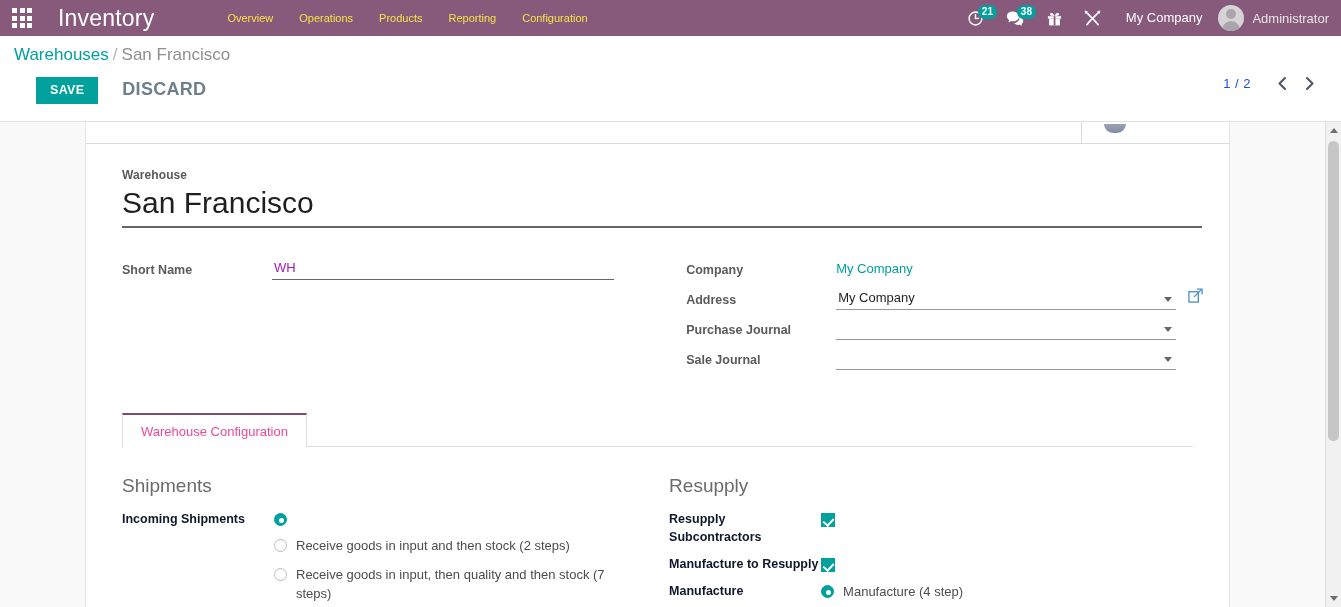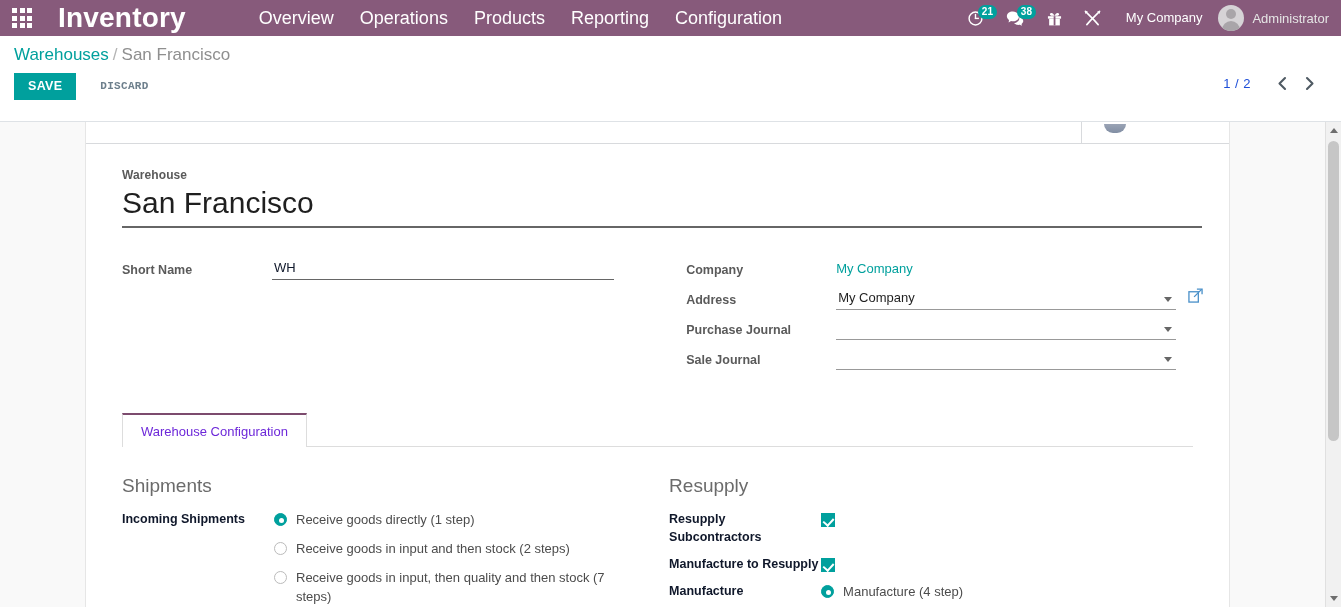--- a/index.html
+++ b/index.html
@@ -28,35 +28,35 @@
     cursor: pointer;
   }
   .apps-grid .g {
     display: grid;
     grid-template-columns: repeat(3, 5px);
     grid-template-rows: repeat(3, 5px);
     gap: 2.5px;
   }
   .apps-grid .g i { background: #ffffff; display: block; width:5px; height:5px; }
   .brand {
-    font-size: 28px;
-    font-weight: bold;
+    font-size: 23px;
+    font-weight: normal;
     color: #ffffff;
     padding: 0 8px 0 14px;
     letter-spacing: .2px;
     line-height: 36px;
   }
   .menu {
     display: flex; align-items: center;
     margin-left: 52px;
     height: 36px;
   }
   .menu a {
-    color: #ffffff;
-    font-size: 18px;
+    color: #fde047;
+    font-size: 11px;
     text-decoration: none;
     padding: 0 13px;
     line-height: 36px;
     white-space: nowrap;
   }
   .nav-right {
     margin-left: auto;
     display: flex;
     align-items: center;
     height: 36px;
@@ -128,43 +128,43 @@
   }
   .breadcrumb {
     font-size: 17px;
     line-height: 22px;
     margin-bottom: 7px;
   }
   .breadcrumb .crumb-link { color: #00A09D; cursor:pointer; }
   .breadcrumb .sep { color: #b4b4b4; padding: 0 4px; }
   .breadcrumb .crumb-active { color: #8f8f8f; }
 
-  .btn-row { display:flex; align-items:center; }
+  .btn-row { display:flex; align-items:center;margin-left:22px; }
   .btn-save {
     background: #00A09D;
     color: #ffffff;
     font-size: 12.5px;
     font-weight: bold;
     letter-spacing: .3px;
     border: none;
     padding: 6px 14px 7px 14px;
     cursor: pointer;
     font-family: inherit;
   }
   .btn-discard {
     background: transparent;
     color: #6d7f8c;
-    font-size: 11px;
+    font-size: 18px;
     font-weight: bold;
     letter-spacing: .3px;
     border: none;
     padding: 6px 14px 7px 14px;
     margin-left: 10px;
     cursor: pointer;
-    font-family: Liberation Mono, monospace;
+    font-family: Liberation Sans, sans-serif;
   }
 
   .pager {
     position: absolute;
     right: 18px;
     top: 40px;
     display: flex;
     align-items: center;
     color: #1d4ed8;
     font-size: 13px;
@@ -264,21 +264,21 @@
     color: #5a5a5a;
     padding-top: 4px;
     line-height: 17px;
   }
   .fld > .fv { flex: 1; position: relative; }
 
   .inp-line {
     border: none;
     border-bottom: 1px solid #666666;
     font-size: 13px;
-    color: #0f172a;
+    color: #a21caf;
     padding: 2px 2px 4px 2px;
     width: 342px;
     font-family: inherit;
     background: transparent;
     outline: none;
     display: block;
   }
   .link-teal { color: #00A09D; font-size: 13px; line-height: 22px; cursor:pointer; }
 
   .m2o {
@@ -327,21 +327,21 @@
     border-bottom: none;
     position: relative;
     bottom: -1px;
     cursor: pointer;
     white-space: nowrap;
   }
   .tab.active {
     background: #ffffff;
     border-color: #dddddd;
     border-top: 2px solid #7C4B6E;
-    color: #6d28d9;
+    color: #ec4899;
   }
 
   .tab-body {
     padding: 26px 0 20px 0;
     display: flex;
   }
   .tb-col-left { width: 540px; }
   .tb-col-right { width: 545px; margin-left: 28px; }
 
   .group-title {
@@ -636,21 +636,20 @@
           <div class="tab-body">
 
             <div class="tb-col-left">
               <h2 class="group-title">Shipments</h2>
 
               <div class="rfld">
                 <div class="rl">Incoming Shipments</div>
                 <div class="rv">
                   <div class="radio-row">
                     <span class="radio checked"></span>
-                    <span class="radio-lbl">Receive goods directly (1 step)</span>
                   </div>
                   <div class="radio-row">
                     <span class="radio"></span>
                     <span class="radio-lbl">Receive goods in input and then stock (2 steps)</span>
                   </div>
                   <div class="radio-row">
                     <span class="radio"></span>
                     <span class="radio-lbl">Receive goods in input, then quality and then stock (7 steps)</span>
                   </div>
                 </div>

